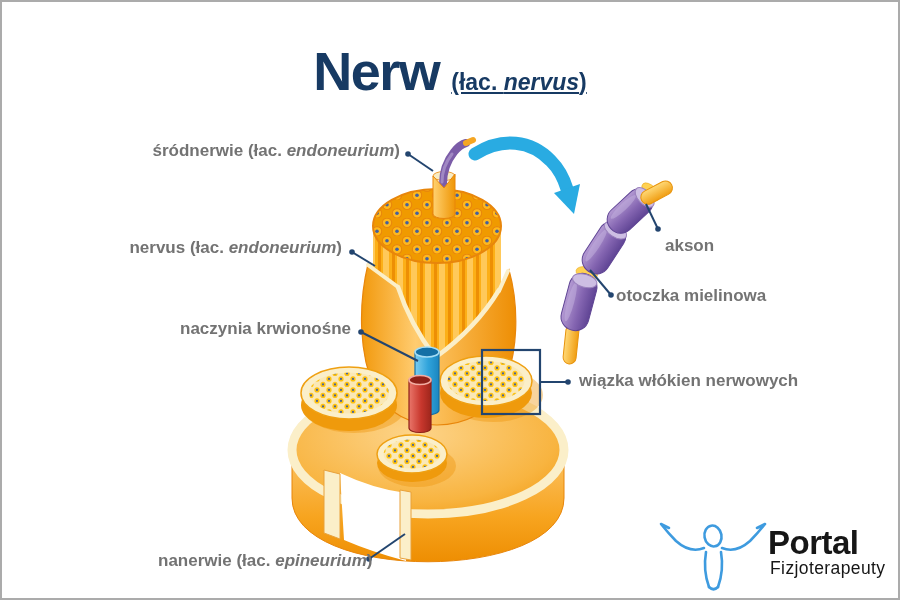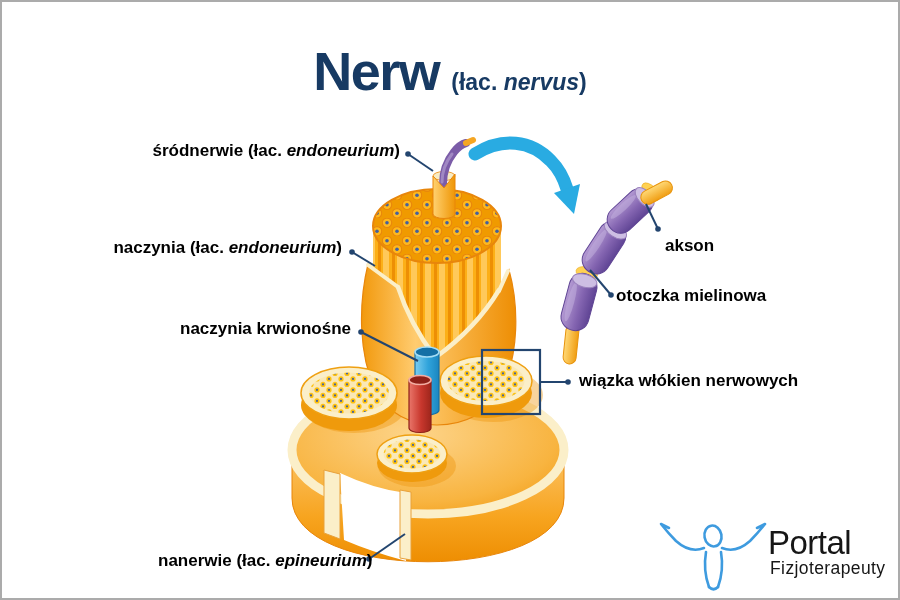--- a/index.html
+++ b/index.html
@@ -2,27 +2,27 @@
 <html><head>
 <meta charset="utf-8">
 <style>
   html,body{margin:0;padding:0;background:#e8e8e8;font-family:"Liberation Sans",sans-serif;}
   .stage{position:relative;width:900px;height:600px;background:#fff;border:2px solid #ababab;
          box-sizing:border-box;overflow:hidden;margin:0 auto;padding-left:36px;}
   .art{position:absolute;left:0;top:0;}
   .title{position:absolute;left:0;right:0;top:38px;display:flex;justify-content:center;
          align-items:baseline;gap:12px;color:#173a63;}
   .title-main{font-size:54px;font-weight:bold;letter-spacing:-1.5px;}
-  .title-latin{font-size:23px;font-weight:600;}
+  .title-latin{font-size:23px;font-weight:600;text-decoration:underline;}
   .title-latin i{font-weight:600;}
-  .lbl{position:absolute;color:#000000;font-size:17px;font-weight:600;white-space:nowrap;
+  .lbl{position:absolute;color:#737373;font-size:17px;font-weight:600;white-space:nowrap;
        transform:translateY(-50%);}
   .lbl-right{text-align:right;}
   .logo-text{position:absolute;color:#161616;}
-  .logo-brand{left:766px;top:522px;font-size:33px;font-weight:normal;letter-spacing:-0.5px;}
+  .logo-brand{left:766px;top:522px;font-size:33px;font-weight:bold;letter-spacing:-0.5px;}
   .logo-sub{left:768px;top:556px;font-size:17.5px;font-weight:normal;letter-spacing:0.4px;}
 </style>
 </head>
 <body>
 
 <div class="stage">
 
   <svg class="art" width="900" height="600" viewBox="0 0 900 600">
     <defs>
       <radialGradient id="gDiscTop" cx="45%" cy="38%" r="75%">
@@ -203,21 +203,21 @@
     </g>
   </svg>
 
   <div class="title">
     <span class="title-main">Nerw</span>
     <span class="title-latin"><span>(łac. </span><i>nervus</i><span>)</span></span>
   </div>
 
   <div class="lbl lbl-right" style="right:498px;top:149px"><span>śródnerwie (łac. </span><i>endoneurium</i><span>)</span></div>
 
-  <div class="lbl lbl-right" style="right:556px;top:246px"><span>naczynia (łac. </span><i>endoneurium</i><span>)</span></div>
+  <div class="lbl lbl-right" style="right:556px;top:246px"><span>nervus (łac. </span><i>endoneurium</i><span>)</span></div>
 
   <div class="lbl" style="left:577px;top:379px"><span>wiązka włókien nerwowych</span></div>
 
   <div class="lbl lbl-right" style="right:547px;top:327px"><span>naczynia krwionośne</span></div>
 
   <div class="lbl" style="left:663px;top:244px"><span>akson</span></div>
 
   <div class="lbl" style="left:156px;top:559px"><span>nanerwie (łac. </span><i>epineurium</i><span>)</span></div>
 
   <div class="lbl" style="left:614px;top:294px"><span>otoczka mielinowa</span></div>

